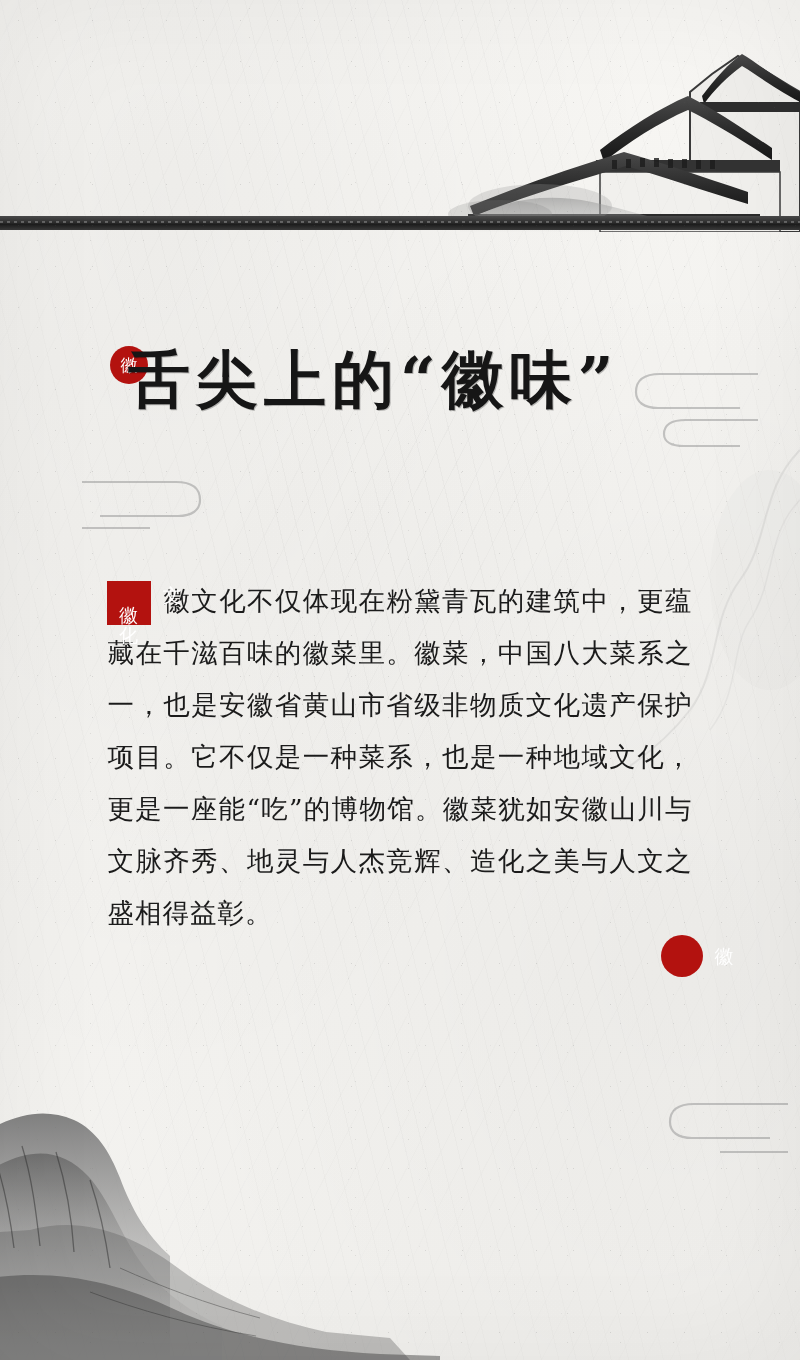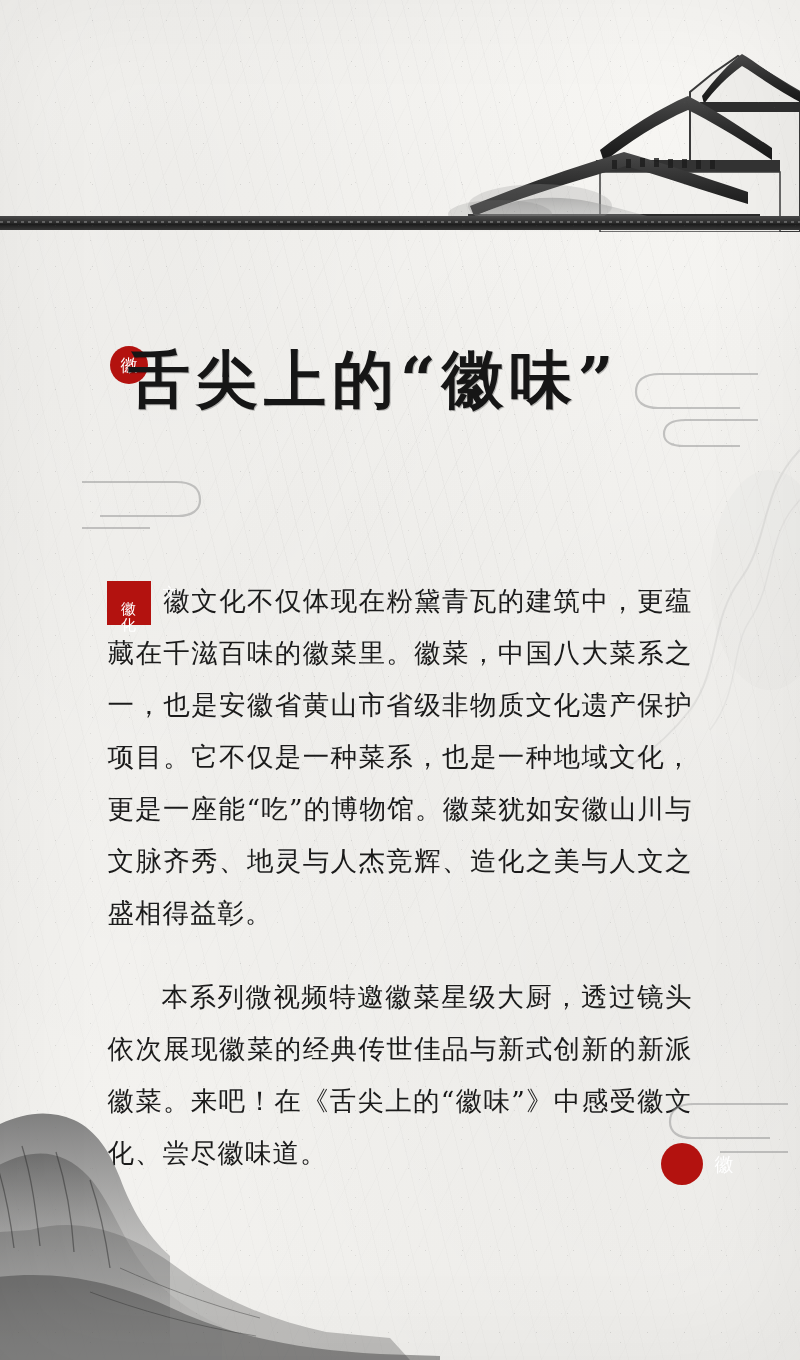--- a/index.html
+++ b/index.html
@@ -166,21 +166,21 @@
 
   .seal-square {
     position: absolute;
     left: -1px;
     top: 6px;
     width: 44px;
     height: 44px;
     background: #b3120f;
     color: #ffffff;
     font-family: "DejaVu Serif", serif;
-    font-size: 15px;
+    font-size: 19px;
     line-height: 1.05;
     text-align: center;
     padding-top: 5px;
     box-sizing: border-box;
     letter-spacing: 0;
   }
   .seal-round-end {
     position: absolute;
     right: -10px;
     bottom: -6px;
@@ -280,21 +280,20 @@
 
     <div class="para para-1">
       <div class="seal-square">
         <span>文徽</span><br>
         <span>化</span>
       </div>
       <span>徽文化不仅体现在粉黛青瓦的建筑中，更蕴藏在千滋百味的徽菜里。徽菜，中国八大菜系之一，也是安徽省黄山市省级非物质文化遗产保护项目。它不仅是一种菜系，也是一种地域文化，更是一座能“吃”的博物馆。徽菜犹如安徽山川与文脉齐秀、地灵与人杰竞辉、造化之美与人文之盛相得益彰。</span>
     </div>
 
     <div class="para para-2">
-      <span>本系列微视频特邀徽菜星级大厨，透过镜头依次展现徽菜的经典传世佳品与新式创新的新派徽菜。来吧！在《舌尖上的“徽味”》中感受徽文化、尝尽徽味道。</span>
       <span class="seal-round-end">徽</span>
     </div>
 
   </div>
 
   <svg class="cloud-line cloud-br" width="170" height="80" viewBox="0 0 170 80" xmlns="http://www.w3.org/2000/svg" style="position:absolute;left:620px;top:1090px;">
     <path d="M168,14 L74,14 C56,14 50,22 50,32 C50,42 58,48 72,48 L150,48" fill="none" stroke="#9a9a9a" stroke-width="2.2"></path>
     <path d="M168,62 L100,62" fill="none" stroke="#9a9a9a" stroke-width="2.2"></path>
   </svg>
 

